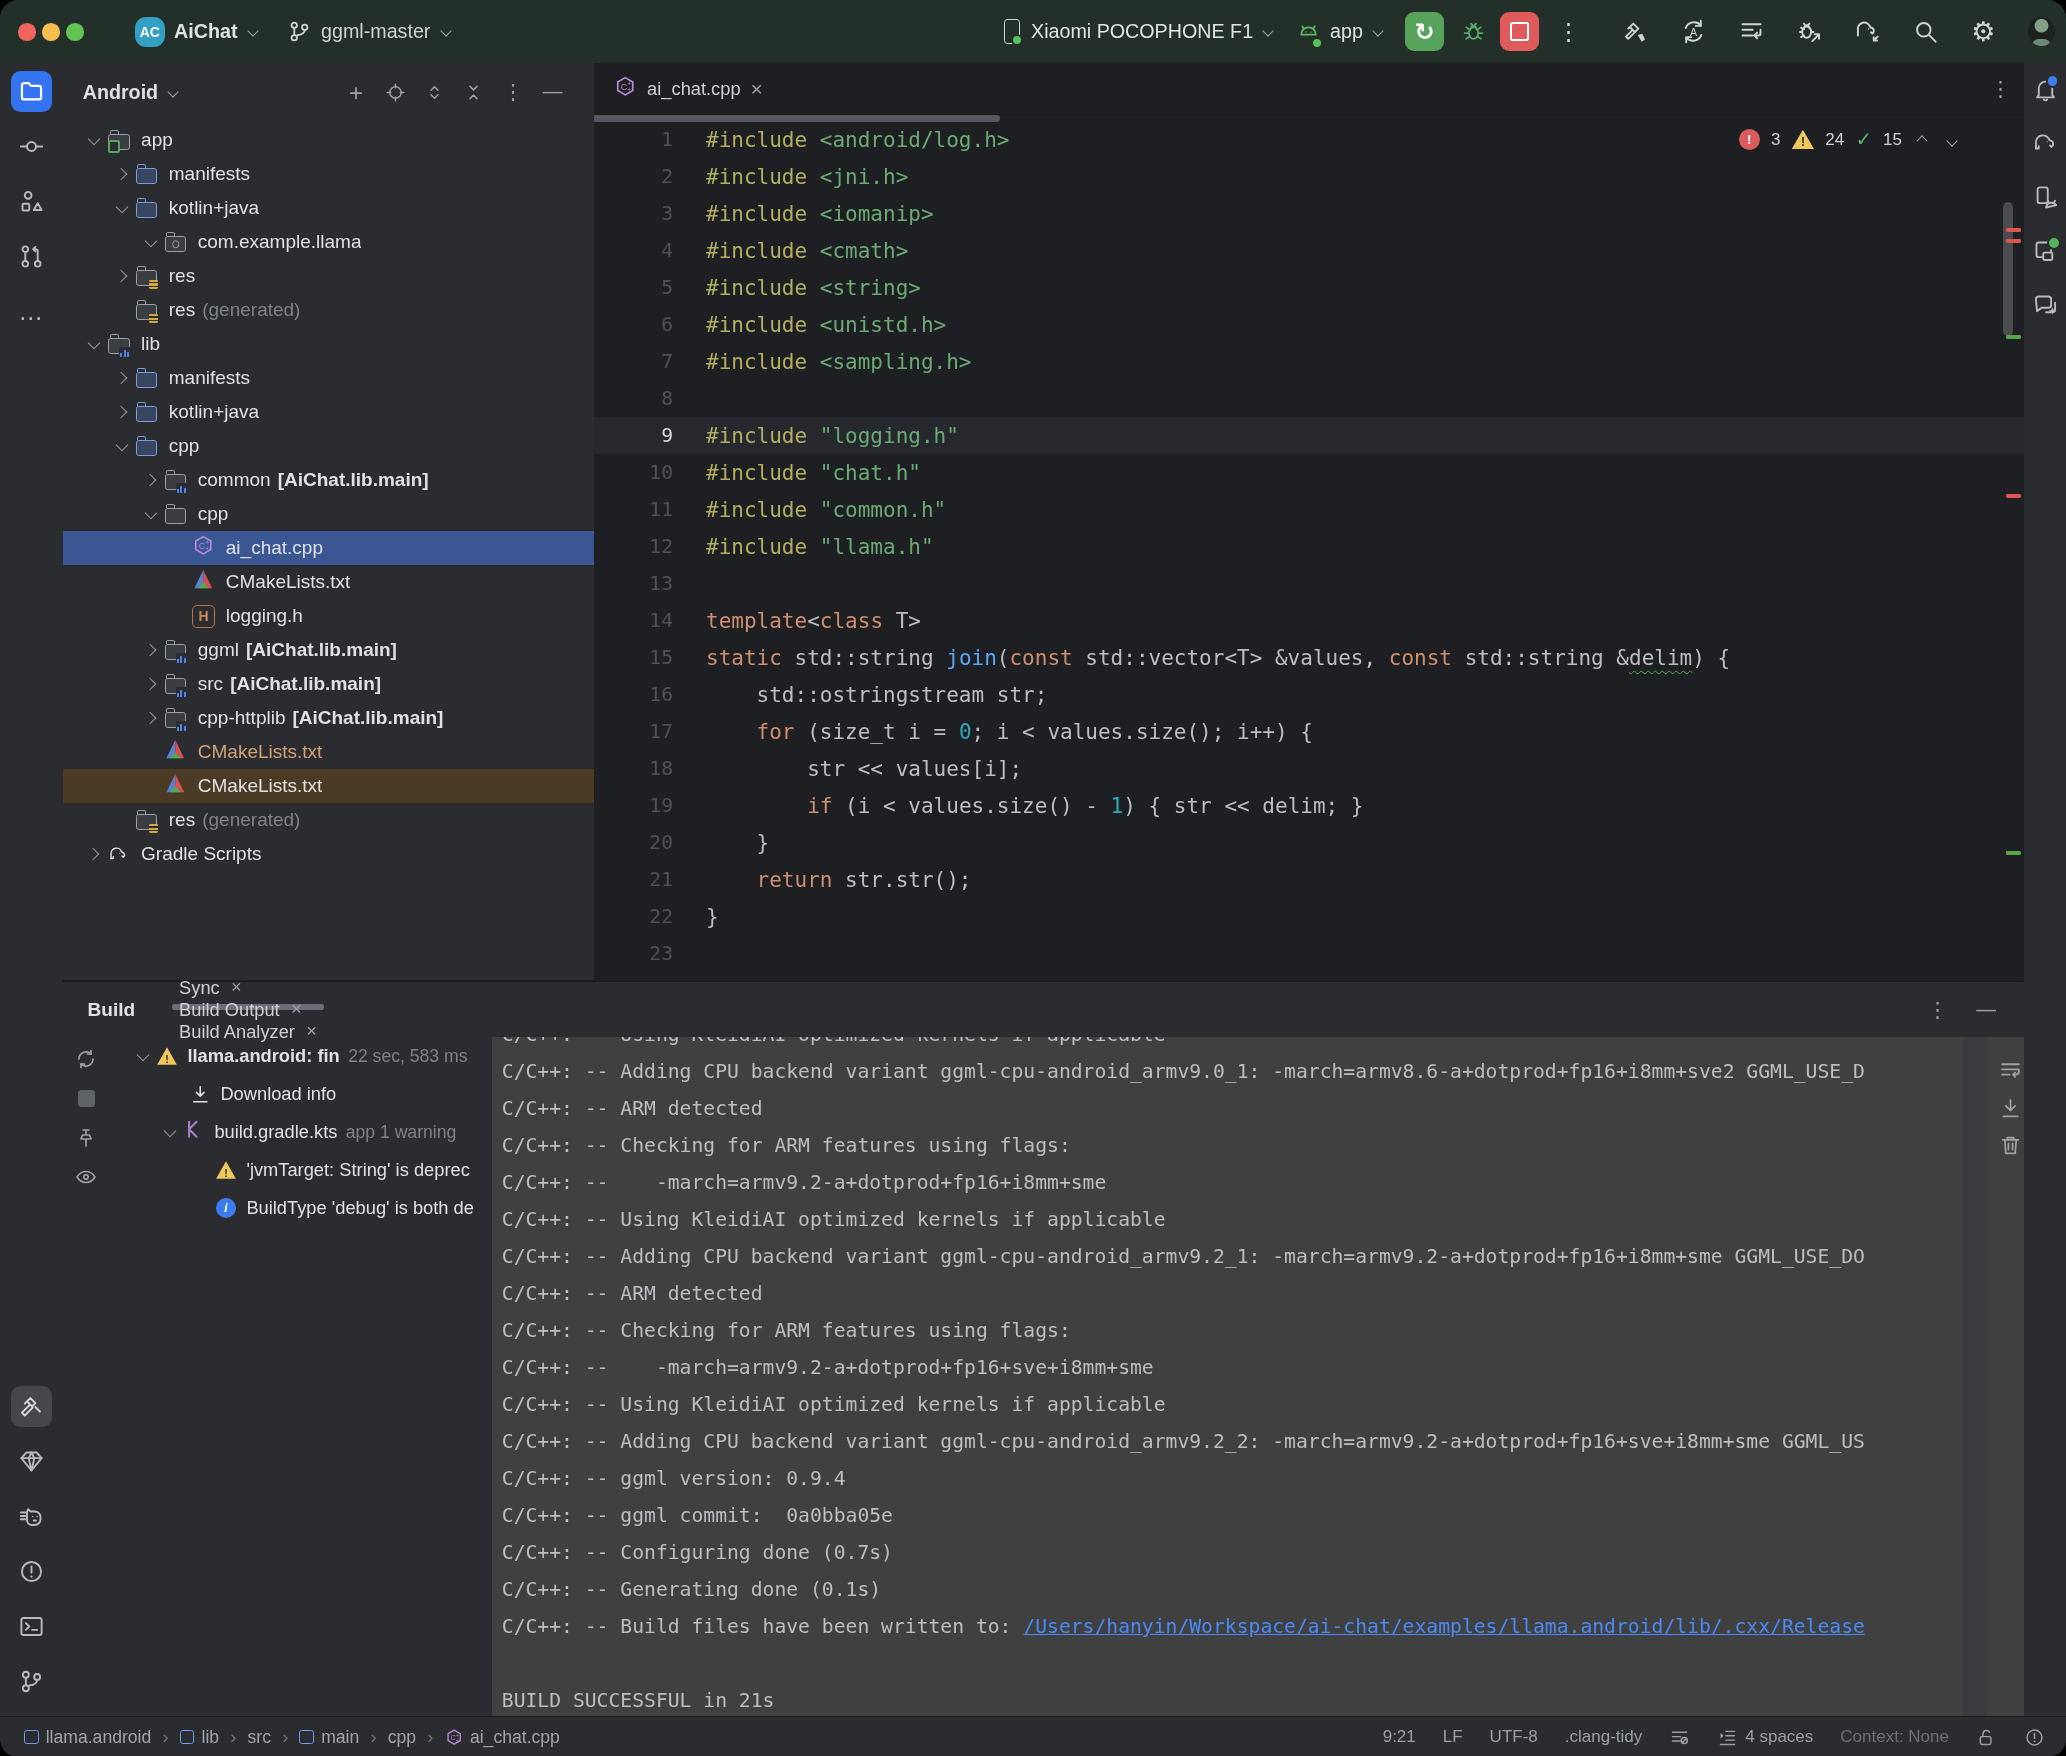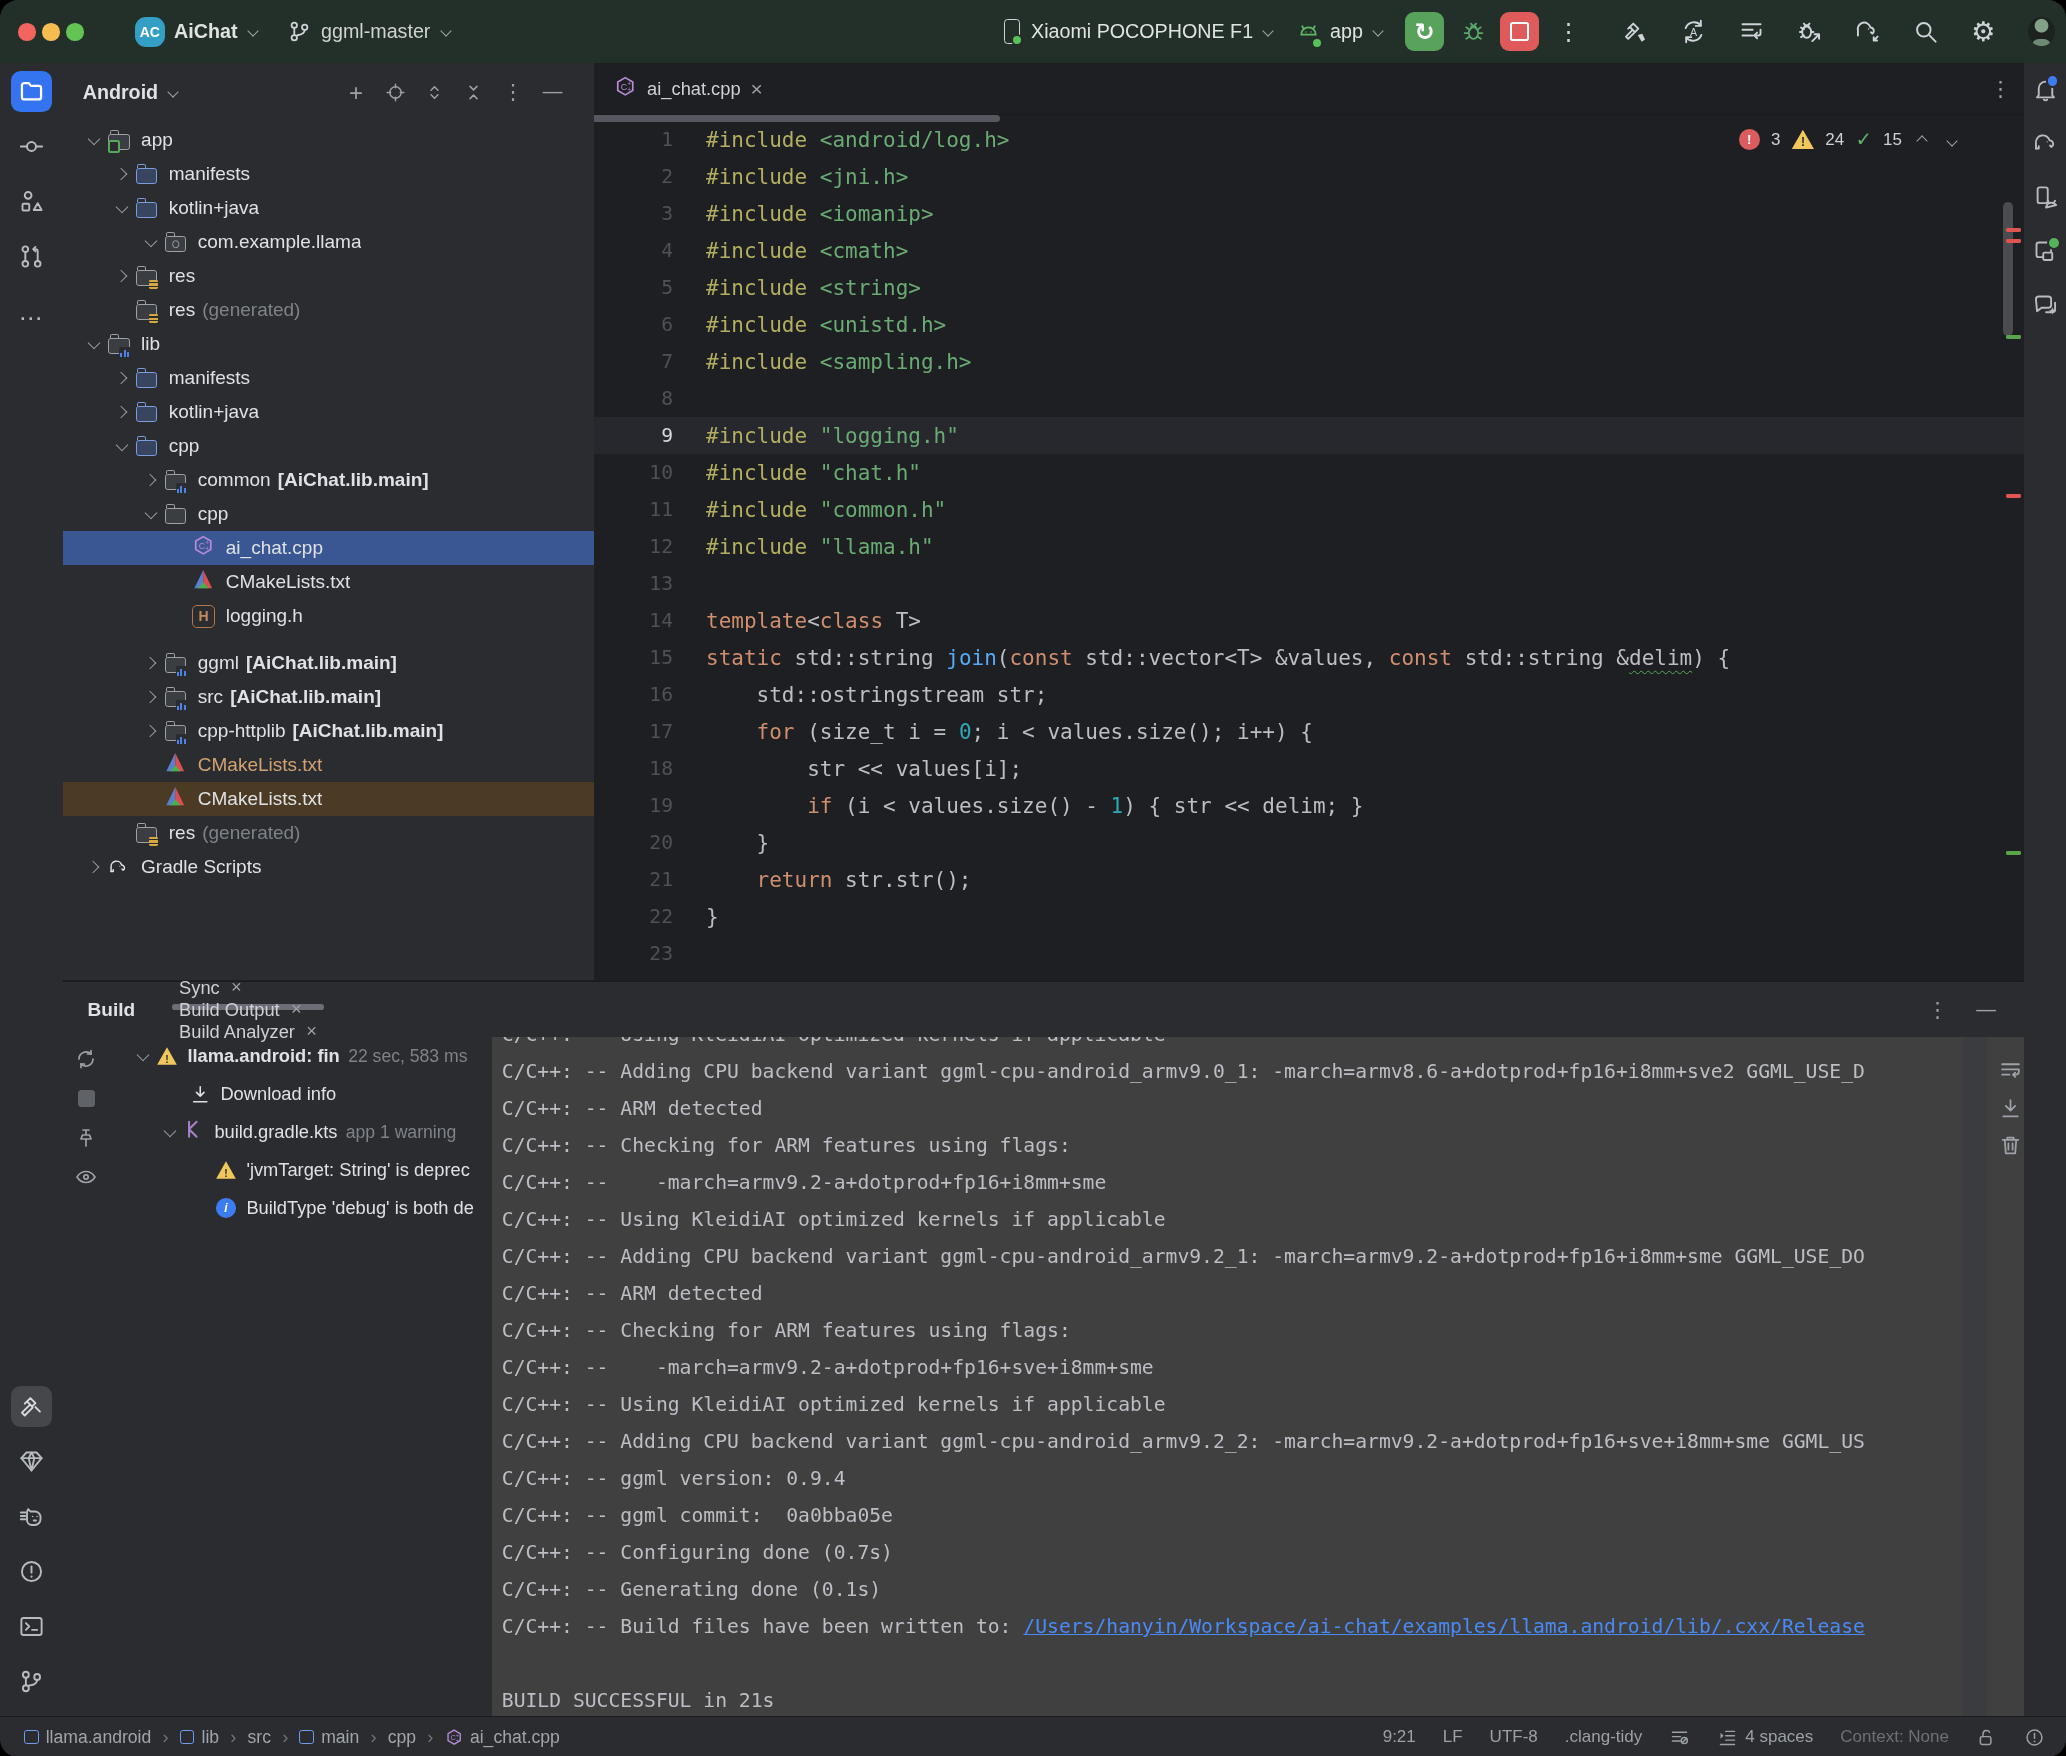--- a/index.html
+++ b/index.html
@@ -556,21 +556,21 @@
           </span>
           <span class="tlabel">CMakeLists.txt</span>
         </div>
         <div class="trow" style="padding-left: 103px;">
           <span class="chev "></span>
           <span class="tic">
             <span class="hic">H</span>
           </span>
           <span class="tlabel">logging.h</span>
         </div>
-        <div class="trow" style="padding-left: 75px; margin-top: 13px;">
+        <div class="trow" style="padding-left: 75px;">
           <span class="chev r"></span>
           <span class="tic">
             <i class="fold bluish"></i>
             <span class="modbars">
               <i></i>
               <i></i>
               <i></i>
             </span>
           </span>
           <span class="tlabel">ggml</span>

